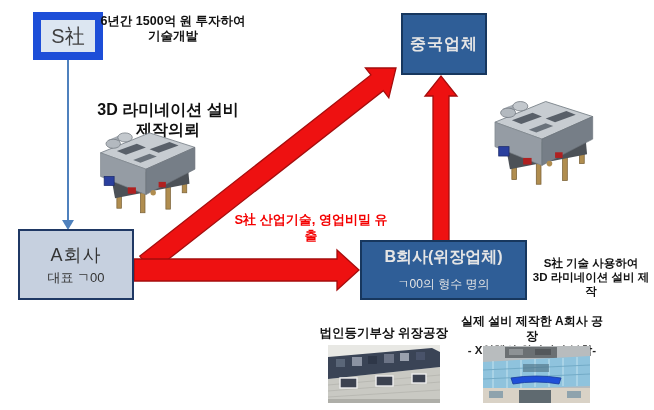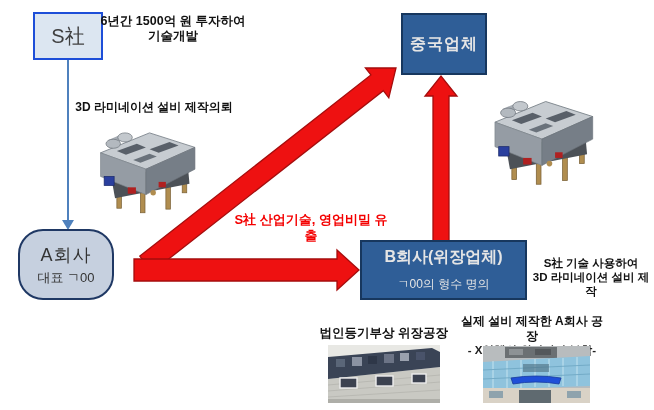--- a/index.html
+++ b/index.html
@@ -4,35 +4,35 @@
 <style>
   html,body{margin:0;padding:0;background:#fff;}
   .stage{
     position:relative;width:654px;height:410px;background:#fff;
     font-family:"Liberation Sans","DejaVu Sans",sans-serif;overflow:hidden;
     outline:1px solid #e6e6e6;
   }
   .abs{position:absolute;}
   
   .node{box-sizing:border-box;display:flex;flex-direction:column;align-items:center;justify-content:center;text-align:center;}
-  .node.light{background:#dce6f1;border:2px solid #1d4ed8;color:#3f3f3f;}
+  .node.light{background:#dce6f1;border:8px solid #1d4ed8;color:#3f3f3f;}
   .node.gray{background:#c6d0df;border:2px solid #1f3864;color:#333;}
   .node.blue{background:#2f5e97;border:2px solid #17375e;color:#e5e5e5;}
   .s-box{left:33px;top:12px;width:70px;height:48px;font-size:20px;}
   .china-box{left:401px;top:13px;width:86px;height:62px;font-size:16px;font-weight:bold;letter-spacing:1px;}
-  .a-box{left:18px;top:229px;width:96px;height:71px;border-radius:25px;}
+  .a-box{left:18px;top:229px;width:116px;height:71px;}
   .a-box .t1{font-size:18px;letter-spacing:1px;}
   .a-box .t2{font-size:13px;margin-top:2px;}
   .b-box{left:360px;top:240px;width:167px;height:60px;}
   .b-box .t1{font-size:16px;font-weight:bold;}
   .b-box .t2{font-size:12px;margin-top:8px;}
   
   .note{font-weight:bold;color:#111;text-align:center;line-height:1.22;}
   .n-invest{left:100px;top:14px;width:146px;font-size:12.5px;}
-  .n-request{left:74px;top:100px;width:160px;font-size:12px;}
+  .n-request{left:88px;top:100px;width:160px;font-size:16px;}
   .n-leak{left:228px;top:212px;width:166px;font-size:13px;color:#f40000;}
   .n-export{left:462px;top:186px;width:150px;font-size:12.5px;}
   .n-busage{left:528px;top:256px;width:126px;font-size:11.5px;}
   .n-fakecap{left:318px;top:326px;width:130px;font-size:12.5px;text-align:right;}
   .n-realcap{left:456px;top:314px;width:152px;font-size:12px;}
   .n-realcap .l2{font-size:11.5px;font-weight:bold;color:#222;}
   svg{display:block;}
   .overlay{left:0;top:0;width:654px;height:410px;pointer-events:none;}
 </style>
 </head>

